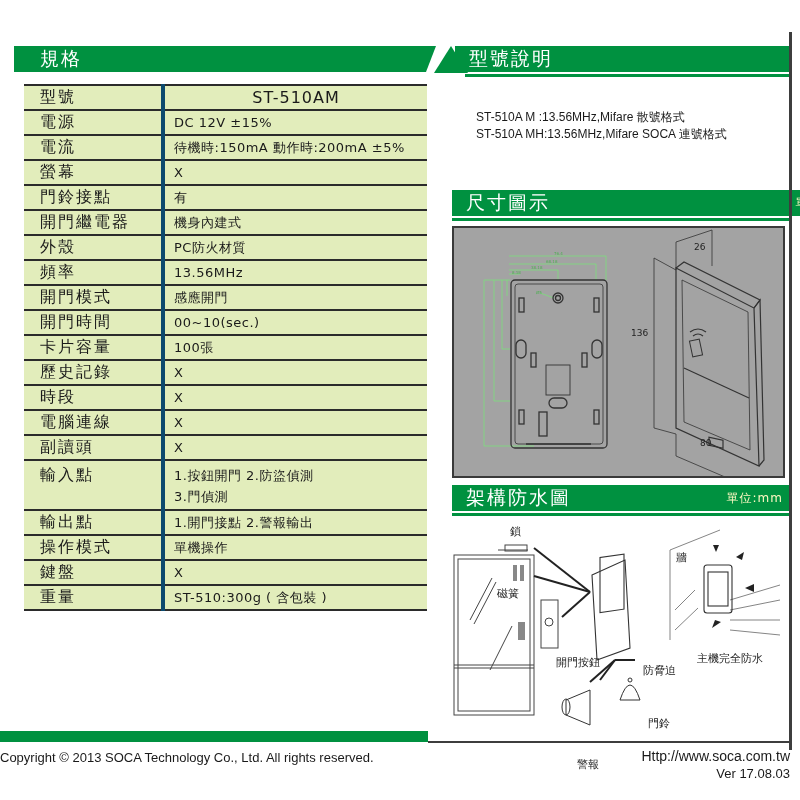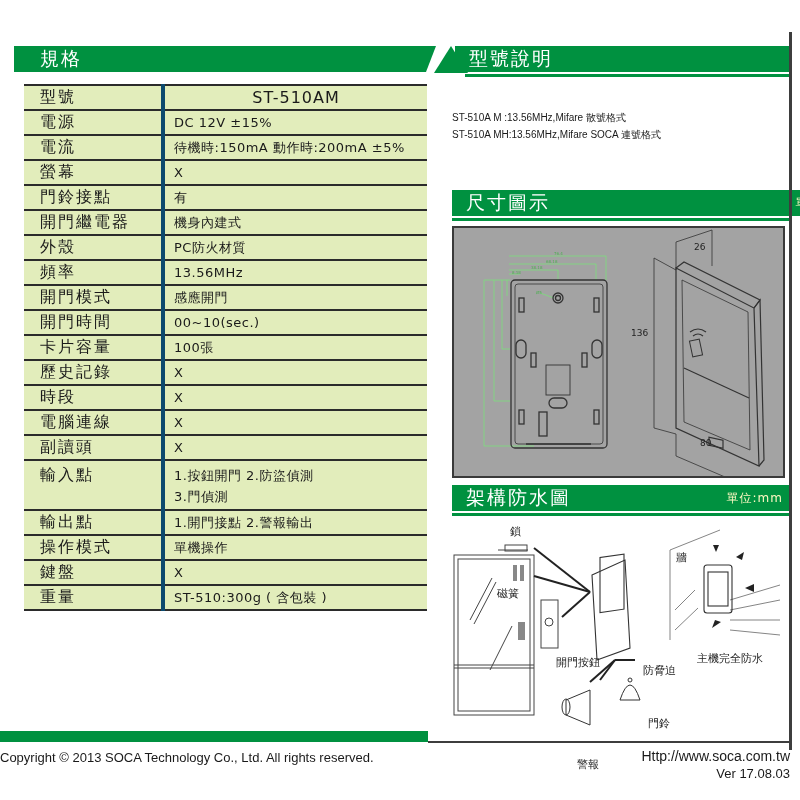--- a/index.html
+++ b/index.html
@@ -32,21 +32,21 @@
   .spec-table td.k {
     width: 121px; border-right: 4px solid #0c4a6e;
     font-size: 16px; padding-left: 16px; letter-spacing: 2px;
   }
   .spec-table td.v { font-size: 13px; padding-left: 9px; letter-spacing: 0.5px; }
   .spec-table tr.model td.v { text-align: center; font-size: 16px; padding-left: 0; letter-spacing: 1px; }
   .spec-table tr.tall td { height: 44px; vertical-align: top; padding-top: 4px; }
   .spec-table tr.tall td.v div { line-height: 21px; }
 
   
-  .model-desc { position: absolute; left: 452px; top: 109px; font-size: 10px; line-height: 17px; font-family: "Liberation Sans", sans-serif; }
+  .model-desc { position: absolute; left: 476px; top: 109px; font-size: 12px; line-height: 17px; font-family: "Liberation Sans", sans-serif; }
 
   
   .frame { position: absolute; border: 2px solid #3a3a3a; background: #a3a3a3; }
 
   .right-rule { position: absolute; left: 789px; top: 32px; width: 3px; height: 718px; background: #3d3d3d; }
 
   .footer-left { position: absolute; left: 0; top: 750px; font-size: 13px; font-family: "Liberation Sans", sans-serif; }
   .footer-url { position: absolute; right: 10px; top: 748px; font-size: 14px; font-family: "Liberation Sans", sans-serif; }
   .footer-ver { position: absolute; right: 10px; top: 766px; font-size: 13px; font-family: "Liberation Sans", sans-serif; text-align: right; }
 

